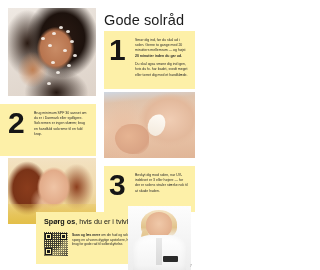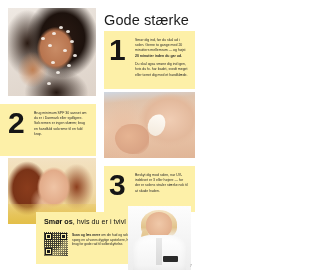--- a/index.html
+++ b/index.html
@@ -196,21 +196,21 @@
         <i></i>
         <i></i>
         <i></i>
         <i></i>
         <i></i>
         <i></i>
         <i></i>
     </div>
   </div>
 
-  <h1 id="page-title">Gode stærke</h1>
+  <h1 id="page-title">Gode solråd</h1>
 
   <div class="tip" id="tip-1">
     <div class="num">1</div>
     <div class="body">
       <p>Smør dig ind, før du skal ud i solen. Gerne to gange med 20 minutters mellemrum — og højst <b>20 minutter inden du går ud.</b></p>
       <p>Du skal også smøre dig ind igen, hvis du fx. har badet, svedt meget eller tørret dig med et håndklæde.</p>
     </div>
   </div>
 
   <div class="photo" id="photo-leg">
@@ -233,21 +233,21 @@
 
   <div class="tip" id="tip-3">
     <div class="num">3</div>
     <div class="body">
       <p>Beskyt dig mod solen, når UV-indekset er 3 eller højere — for der er solens stråler stærke nok til at skade huden.</p>
     </div>
   </div>
 
   <div id="cta-banner">
     <div id="cta-heading">
-      <span class="strong">Smør os</span><span>, hvis du er i tvivl</span>
+      <span class="strong">Spørg os</span><span>, hvis du er i tvivl</span>
     </div>
     <div id="qr-code">
       <div class="qr-grid"></div>
       <div class="qr-eye tl">
           <i></i>
         </div>
       <div class="qr-eye tr">
           <i></i>
         </div>
       <div class="qr-eye bl">

